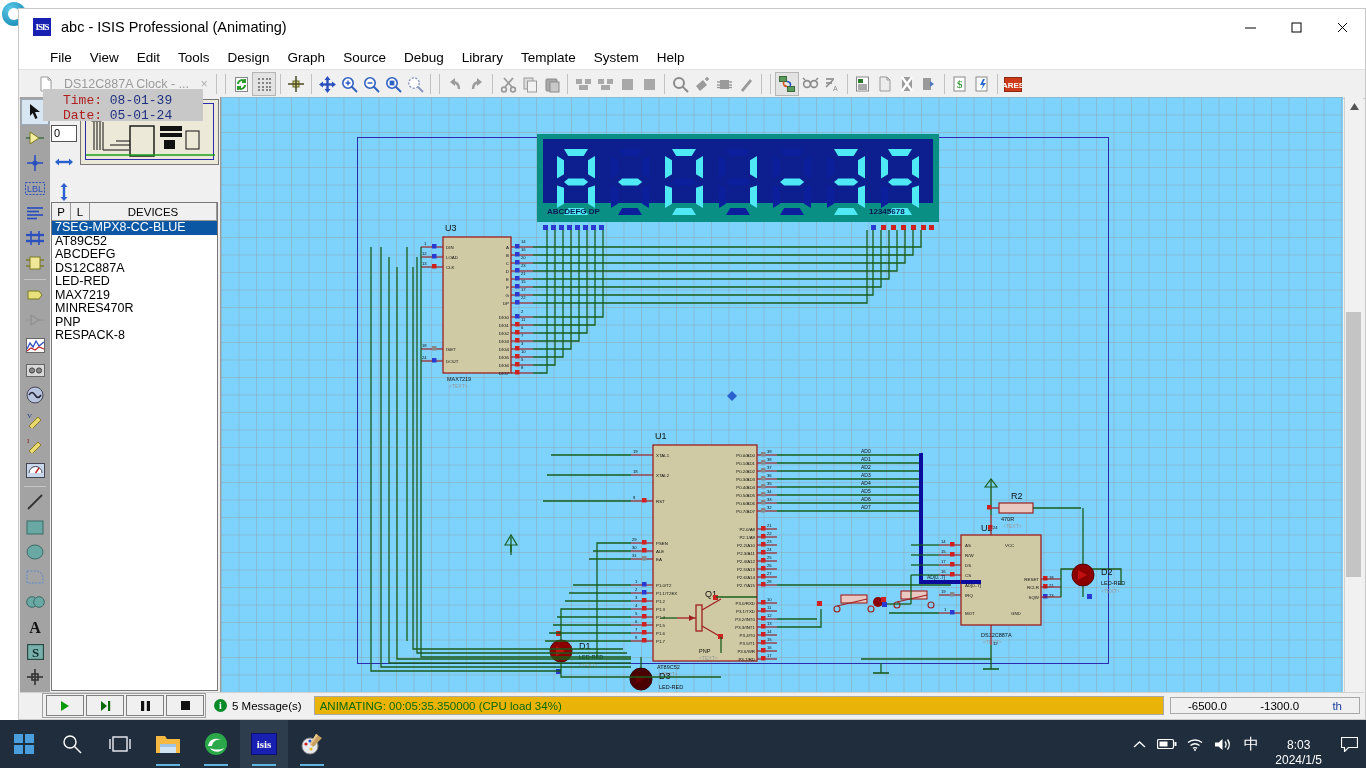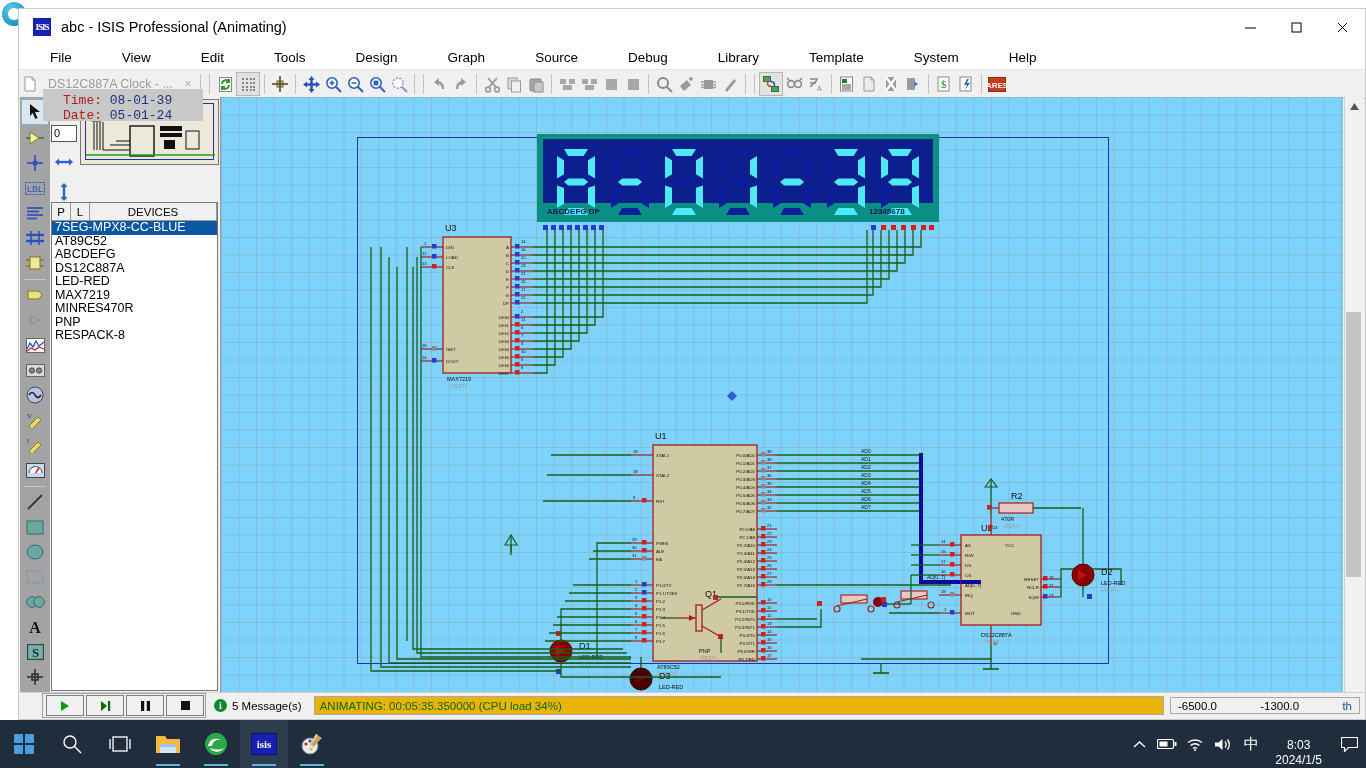--- a/index.html
+++ b/index.html
@@ -26,26 +26,26 @@
      font-size:9px;line-height:18px;text-align:center;font-weight:bold;letter-spacing:-1px;
      font-family:"Liberation Serif",serif;}
   #title-text{margin-left:10px;font-size:14.5px;color:#000;}
   .win-btn{width:46px;height:36px;display:flex;align-items:center;justify-content:center;
      font-size:15px;color:#000;}
   .win-btn svg{display:block;}
   #win-controls{position:absolute;right:0;top:0;display:flex;}
 
   
   #menubar{height:24px;display:flex;align-items:center;padding-left:22px;background:#fff;
-     border-bottom:1px solid #e2e2e2;gap:32px;}
+     border-bottom:1px solid #e2e2e2;}
   .menu-item{font-size:13.5px;color:#000;padding:2px 9px;cursor:default;}
 
   
   #toolbar{height:28px;display:flex;align-items:center;background:#f0f0f0;
-     border-bottom:1px solid #c9c9c9;padding-left:0;}
+     border-bottom:1px solid #c9c9c9;padding-left:16px;}
   .tb-tab{font-size:12.5px;color:#9a9a9a;padding:2px 6px;border:1px solid transparent;
      max-width:150px;overflow:hidden;white-space:nowrap;}
   .tb-sep{width:1px;height:20px;background:#c2c2c2;margin:0 4px;}
   .tb-btn{width:22px;height:22px;display:flex;align-items:center;justify-content:center;}
   .tb-btn svg{display:block;}
 
   
   #tools{position:absolute;left:1px;top:88px;width:30px;bottom:26px;background:#a3a3a3;
      border-right:1px solid #c9c9c9;display:flex;flex-direction:column;align-items:center;padding-top:2px;}
   .tool{width:26px;height:24px;display:flex;align-items:center;justify-content:center;margin-bottom:1px;}
@@ -103,21 +103,21 @@
   .anim-btn{width:36px;height:19px;border:1px solid #808080;background:#f0f0f0;margin-left:2px;
      display:flex;align-items:center;justify-content:center;}
   #anim-group{display:flex;margin-left:22px;border:1px solid #a0a0a0;padding:1px;background:#f0f0f0;}
   #msg-box{display:flex;align-items:center;margin-left:8px;font-size:11.5px;}
   #msg-icon{width:13px;height:13px;border-radius:50%;background:#0b8a2a;color:#fff;font-size:10px;
      text-align:center;line-height:13px;font-weight:bold;margin-right:5px;font-family:"Liberation Serif",serif;}
   #anim-status{margin-left:12px;border:1px solid #a8a8a8;background:#eab308;height:17px;
      display:flex;align-items:center;padding:0 5px;font-size:11.5px;color:#0a6a0a;flex:1;
      font-family:"Liberation Sans",sans-serif;}
   #coords{margin-left:6px;margin-right:4px;border:1px solid #a8a8a8;height:17px;display:flex;
-     align-items:center;font-size:11.5px;width:190px;justify-content:space-between;padding:0 7px;
+     align-items:center;font-size:11.5px;width:190px;justify-content:space-between;padding:0 17px;
      box-sizing:border-box;}
   #coords .cv{color:#000;} #coords .cu{color:#2040a0;}
 
   
   #taskbar{position:absolute;left:0;bottom:0;width:1366px;height:48px;background:#1f2d3d;
      display:flex;align-items:center;color:#fff;}
   .tb-icon{width:48px;height:48px;display:flex;align-items:center;justify-content:center;position:relative;}
   .tb-icon.active{background:#2d3d4e;}
   .tb-icon .underline{position:absolute;bottom:2px;left:12px;width:24px;height:2.5px;background:#5fb6e0;}
   #tray{margin-left:auto;display:flex;align-items:center;height:48px;}

